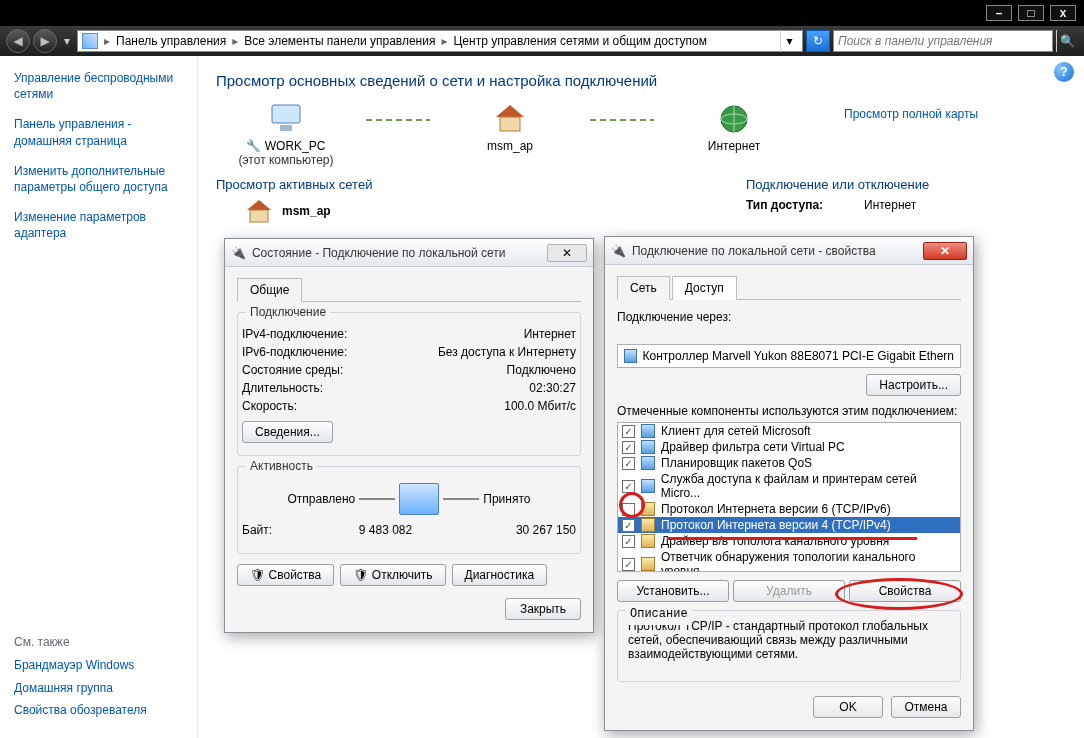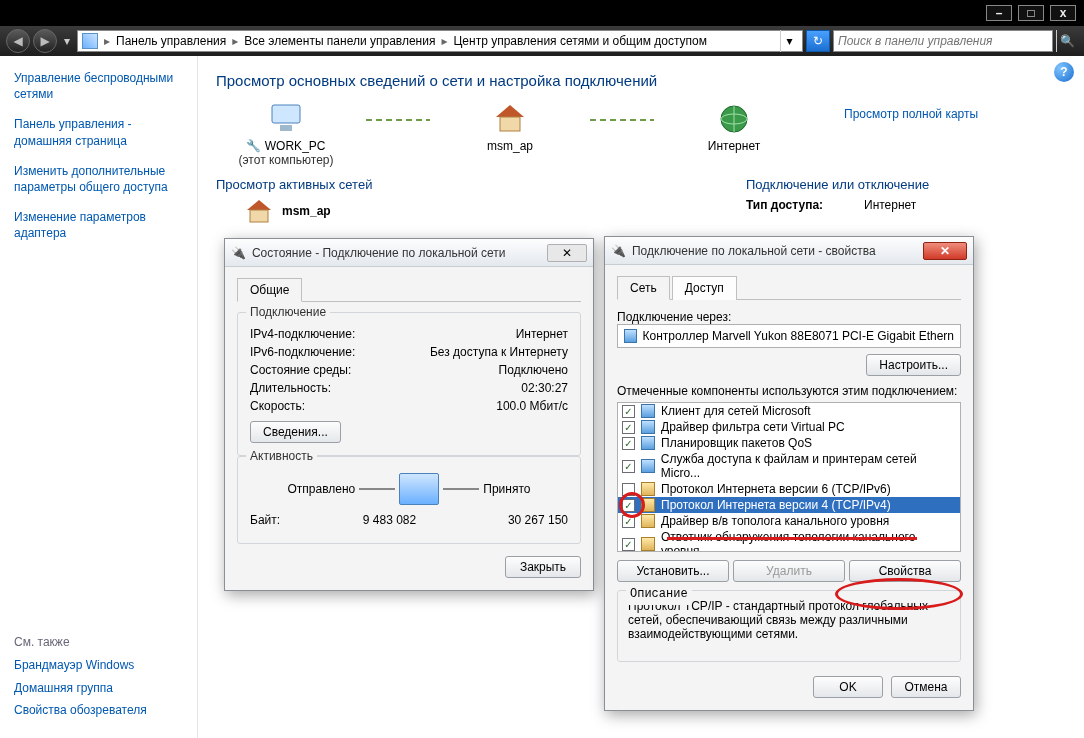--- a/index.html
+++ b/index.html
@@ -52,21 +52,21 @@
 .dialog { position:absolute; background:#f4f4f4; border:1px solid #8a8f97; box-shadow:2px 4px 14px rgba(0,0,0,.35); }
 .dialog .titlebar { height:28px; background:linear-gradient(#fdfdfd,#e4e9ef); display:flex; align-items:center; padding:0 6px; gap:6px; border-bottom:1px solid #c7ccd3;}
 .dialog .titlebar .title { flex:1; color:#333;}
 .dialog .titlebar .close-x { width:40px; height:18px; border:1px solid #b0b0b0; background:#e8e8e8; display:flex; align-items:center; justify-content:center; cursor:pointer; border-radius:2px;}
 .dialog .body { padding:10px 12px 12px;}
 
 .tabs { display:flex; border-bottom:1px solid #bfbfbf; margin-bottom:10px;}
 .tab { padding:4px 12px; border:1px solid #bfbfbf; border-bottom:none; background:#fdfdfd; margin-right:2px; position:relative; top:1px; cursor:pointer;}
 .tab.active { background:#f4f4f4; border-bottom:1px solid #f4f4f4;}
 
-.group { border:1px solid #d2d6db; border-radius:3px; padding:10px 12px 12px; position:relative; background:#f4f4f4;}
+.group { border:1px solid #d2d6db; border-radius:3px; padding:10px 4px 12px; margin-bottom:10px; position:relative; background:#f4f4f4;}
 .group .legend { position:absolute; top:-8px; left:8px; background:#f4f4f4; padding:0 4px; color:#333;}
 
 .kvrow { display:flex; margin:4px 0;}
 .kvrow .kk { flex:1; color:#000;}
 .kvrow .vv { width:160px; text-align:right; color:#000;}
 
 .btn { display:inline-block; min-width:76px; padding:3px 12px; border:1px solid #9b9fa6; background:linear-gradient(#fdfdfd,#e4e7ea); cursor:pointer; border-radius:3px; text-align:center;}
 .btn[disabled] { color:#999; cursor:default;}
 .btn-row { display:flex; gap:6px; justify-content:flex-start;}
 .btn-row.right { justify-content:flex-end;}
@@ -256,39 +256,44 @@
           <div class="dash"></div>
           <span>Принято</span>
         </div>
         <div class="bytes-row">
           <span>Байт:</span>
           <span>9 483 082</span>
           <span>30 267 150</span>
         </div>
       </div>
 
+      <div class="btn-row">
+        <span class="btn">🛡 <span>Свойства</span></span>
+        <span class="btn">🛡 <span>Отключить</span></span>
+        <span class="btn">Диагностика</span>
+      </div>
       <div class="btn-row right" style="margin-top:12px">
         <span class="btn">Закрыть</span>
       </div>
     </div>
   </div>
 
   <div class="dialog" style="left:604px; top:180px; width:370px;">
     <div class="titlebar">
       <span>🔌</span>
       <span class="title">Подключение по локальной сети - свойства</span>
       <div class="dlg2-close">✕</div>
     </div>
     <div class="body">
       <div class="tabs">
         <div class="tab active">Сеть</div>
         <div class="tab">Доступ</div>
       </div>
 
-      <div style="margin-bottom:0">Подключение через:</div>
+      <div style="margin-bottom:20px">Подключение через:</div>
       <div class="adapter-box">
         <div class="net-ico"></div>
         <span>Контроллер Marvell Yukon 88E8071 PCI-E Gigabit Ethern</span>
       </div>
       <div class="btn-row right" style="margin:6px 0 8px">
         <span class="btn">Настроить...</span>
       </div>
 
       <div style="margin-bottom:4px">Отмеченные компоненты используются этим подключением:</div>
       <div class="comp-list" id="comp-list">

